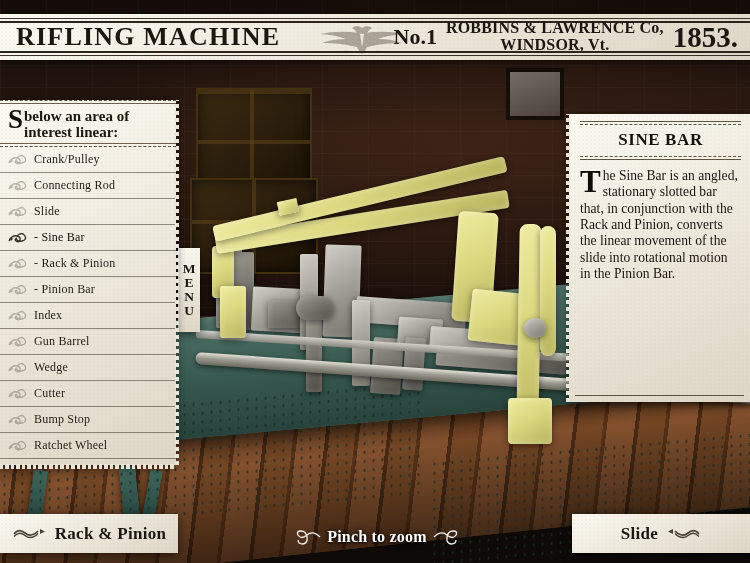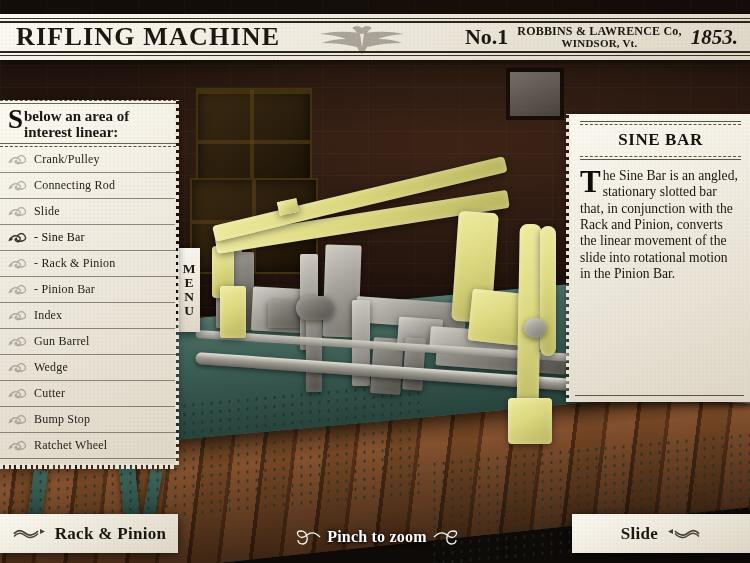--- a/index.html
+++ b/index.html
@@ -171,23 +171,23 @@
   #eagle {
     position:absolute; left: 282px; top: 6px; width: 160px; height: 36px;
     opacity: .45;
   }
   #header-right {
     position:absolute; right: 12px; top: 4px; height: 38px;
     display:flex; align-items:center; gap: 9px;
   }
   .hdr-no { font-size: 22px; font-weight:bold; color:#1c1713; }
   .hdr-co { text-align:center; line-height: 1.04; color:#1c1713; }
-  .hdr-co .l1 { font-size: 12px; font-weight:bold; letter-spacing:.2px;}
-  .hdr-co .l2 { font-size: 11px; font-weight:bold; letter-spacing:.2px;}
-  .hdr-year { font-size: 21px; font-weight:bold; color:#1c1713;font-style:italic; }
+  .hdr-co .l1 { font-size: 16px; font-weight:bold; letter-spacing:.2px;}
+  .hdr-co .l2 { font-size: 16px; font-weight:bold; letter-spacing:.2px;}
+  .hdr-year { font-size: 29px; font-weight:bold; color:#1c1713; }
 
   
   #sidebar {
     position:absolute; left: 0; top: 100px; width: 176px;
     z-index: 25;
     padding: 0 0 6px 0;
   }
   #sb-head {
     padding: 7px 8px 6px 8px;
     border-top: 1px dashed #58503f;

